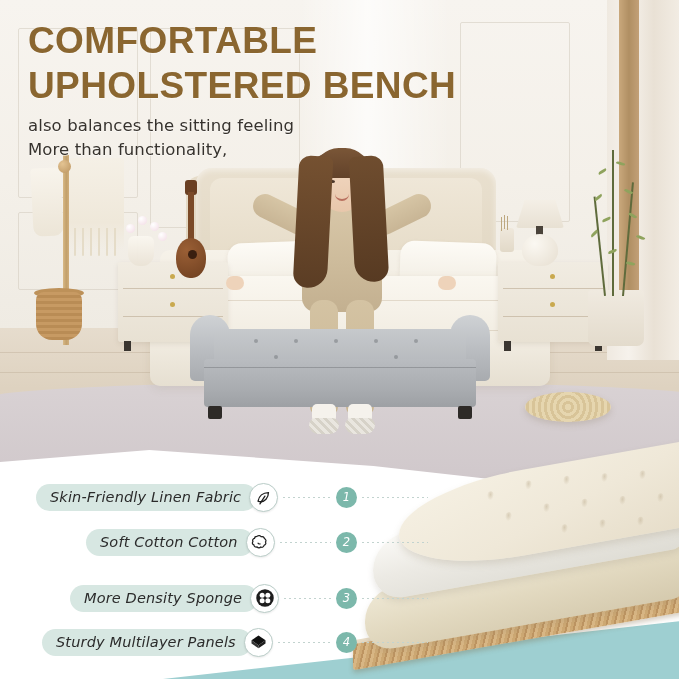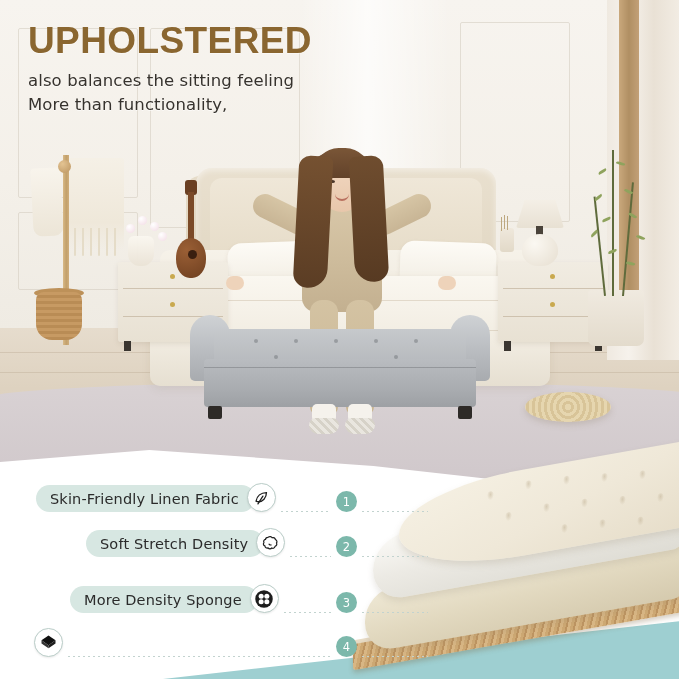--- a/index.html
+++ b/index.html
@@ -230,21 +230,21 @@
     clip-path:polygon(24% 100%, 100% 26%, 100% 100%);
   }
   .white-over-teal {
     position:absolute; left:0; bottom:0; width:679px; height:80px; z-index:10;
     background:#fff;
     clip-path:polygon(0 0, 24% 100%, 0 100%);
   }
 
   
   .features { position:absolute; left:0; bottom:0; width:430px; height:215px; z-index:14; }
-  .frow { position:absolute; height:30px; display:flex; align-items:flex-end; }
+  .frow { position:absolute; height:30px; display:flex; align-items:center;font-style:italic; }
   .pill {
     height:27px; display:flex; align-items:center; padding:0 16px 0 14px;
     background:#d7e7e2; border-radius:14px;
     font-family:"DejaVu Sans", sans-serif; font-size:14.5px; color:#2b2b2b;
     letter-spacing:.15px; white-space:nowrap;
   }
   .icon-circle {
     width:29px; height:29px; border-radius:50%; background:#ffffff;
     border:1.6px solid #b9ccc7; margin-left:-8px; z-index:2;
     display:flex; align-items:center; justify-content:center;
@@ -435,21 +435,22 @@
 
     <div class="w-hand l"></div>
     <div class="w-hand r"></div>
     <div class="w-sock l"></div>
     <div class="w-sock r"></div>
     <div class="w-slipper l"></div>
     <div class="w-slipper r"></div>
   </div>
 
   <div class="headline">
-    <div class="title-line">UPHOLSTERED</div>
+    <div class="title-line">COMFORTABLE</div>
+    <div class="title-line">UPHOLSTERED BENCH</div>
     <div class="subtitle-wrap">
       <div class="subtitle-line">also balances the sitting feeling</div>
       <div class="subtitle-line">More than functionality,</div>
     </div>
   </div>
 
   <div class="bottom-panel"></div>
   <div class="teal-wedge"></div>
   <div class="white-over-teal"></div>
 
@@ -489,21 +490,21 @@
       </div>
       <div class="dots"></div>
       <div class="badge">
         <span>1</span>
       </div>
       <div class="dots-tail"></div>
     </div>
 
     <div class="frow" style="left:86px;top:63px;width:342px;">
       <div class="pill">
-        <span>Soft Stretch Density</span>
+        <span>Soft Cotton Cotton</span>
       </div>
       <div class="icon-circle">
         <svg width="18" height="18" viewBox="0 0 24 24" fill="none" stroke="#1d1d1d" stroke-width="1.6" stroke-linejoin="round">
           <path d="M8.5 4.2c1.6-1.3 4-1 5 .9 1.9-.9 4.2.3 4.4 2.5 1.9.5 2.7 2.9 1.4 4.4 1.1 1.7.1 4-1.9 4.4-.2 2.1-2.5 3.3-4.3 2.2-1.2 1.8-3.8 1.8-5-.1-1.9.9-4.1-.5-4.2-2.6-2-.5-2.7-3-1.3-4.5C1.6 9.7 2.7 7.5 4.7 7.2c.1-1.6 1.5-2.8 3-2.8z"></path>
           <path d="M9 13c.6 1.4 2.3 2 3.7 1.4"></path>
         </svg>
       </div>
       <div class="dots"></div>
       <div class="badge">
         <span>2</span>
@@ -525,20 +526,23 @@
         </svg>
       </div>
       <div class="dots"></div>
       <div class="badge">
         <span>3</span>
       </div>
       <div class="dots-tail"></div>
     </div>
 
     <div class="frow" style="left:42px;top:163px;width:386px;">
+      <div class="pill">
+        <span>Sturdy Multilayer Panels</span>
+      </div>
       <div class="icon-circle">
         <svg width="21" height="21" viewBox="0 0 24 24">
           <path d="M4 9.5L12 4l8 5.5-8 5.5z" fill="#111111"></path>
           <path d="M4 9.5v3.6L12 18.6V15z" fill="#333333"></path>
           <path d="M20 9.5v3.6L12 18.6V15z" fill="#1d1d1d"></path>
         </svg>
       </div>
       <div class="dots"></div>
       <div class="badge">
         <span>4</span>

